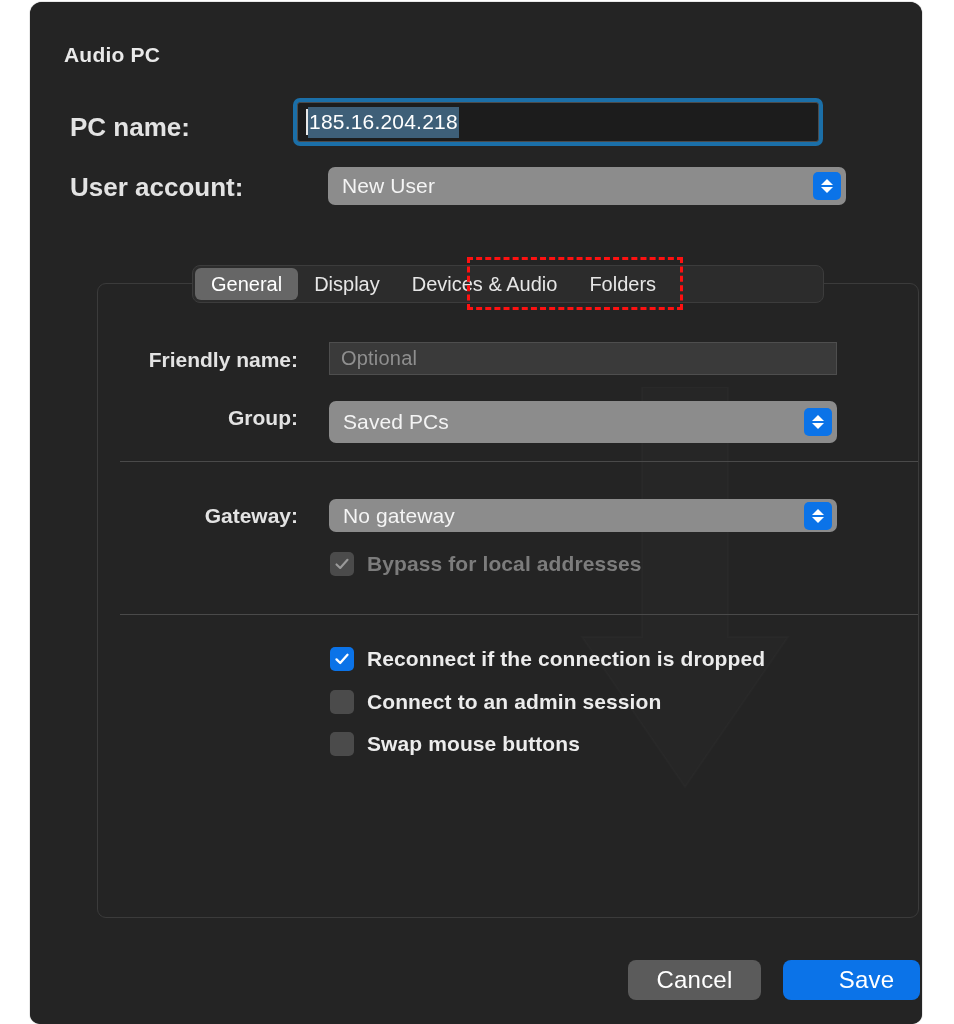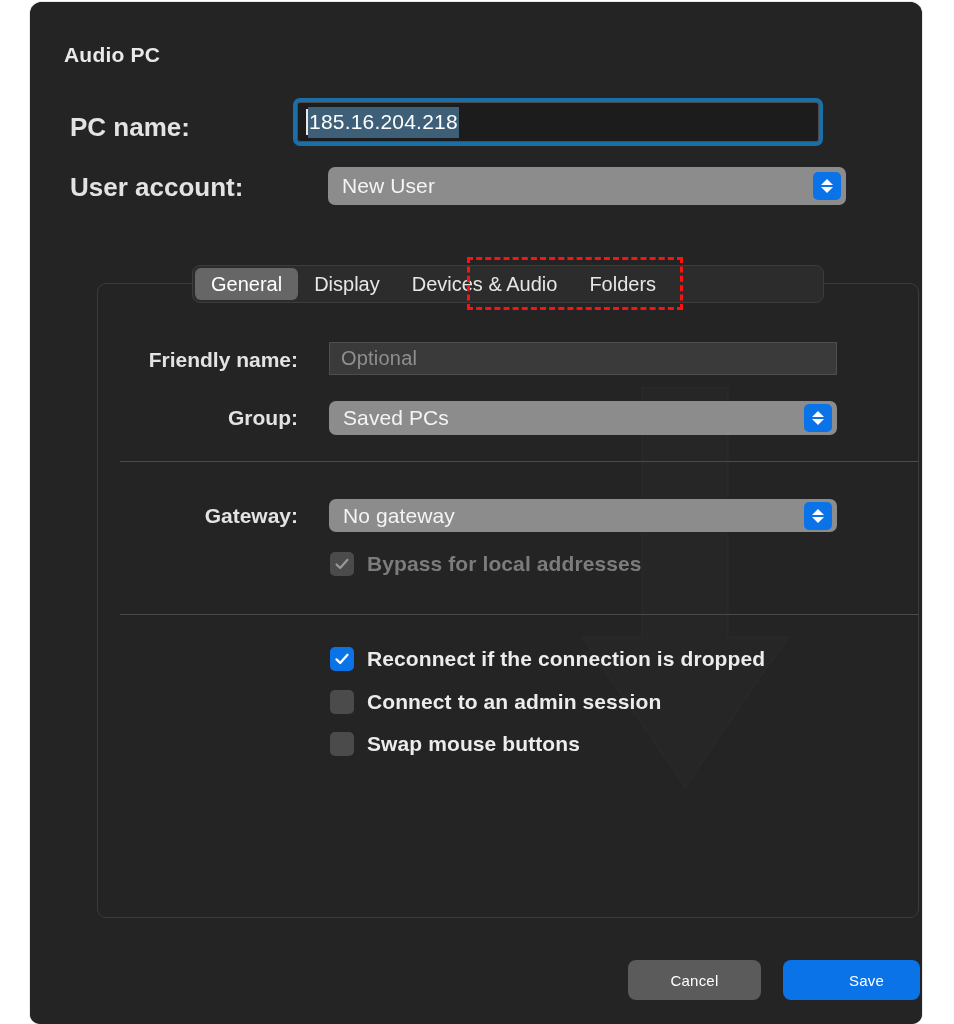--- a/index.html
+++ b/index.html
@@ -213,21 +213,21 @@
     display: flex;
     align-items: center;
   }
   #friendly-placeholder {
     font-size: 20px;
     color: #8f8f8f;
     margin-left: 11px;
     letter-spacing: .2px;
   }
 
-  #group-popup   { left: 299px; top: 399px; width: 508px; height: 34px; }
+  #group-popup   { left: 299px; top: 399px; width: 508px; height: 42px; }
   #gateway-popup { left: 299px; top: 497px; width: 508px; height: 33px; }
 
   .divider {
     position: absolute;
     left: 90px;
     width: 798px;
     height: 1px;
     background: #4a4a4a;
   }
   #divider-1 { top: 459px; }
@@ -269,21 +269,21 @@
   #swap-row       { left: 300px; top: 730px; }
 
   
   .btn {
     position: absolute;
     height: 40px;
     border-radius: 8px;
     display: flex;
     align-items: center;
     justify-content: center;
-    font-size: 15px;
+    font-size: 24px;
     font-weight: 500;
     color: #ffffff;
     box-sizing: border-box;
     cursor: default;
     letter-spacing: .2px;
   }
   #cancel-button {
     left: 598px;
     top: 958px;
     width: 133px;

